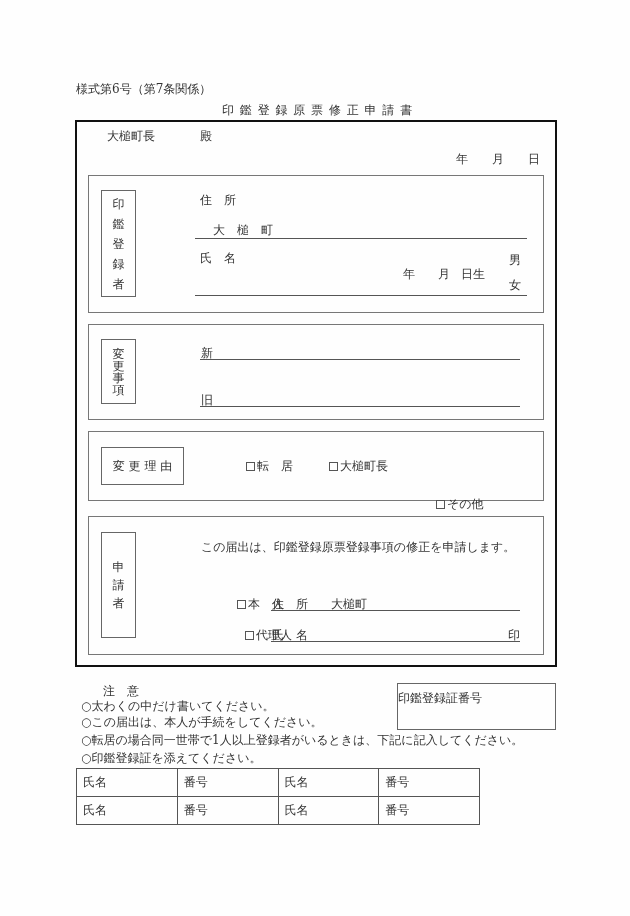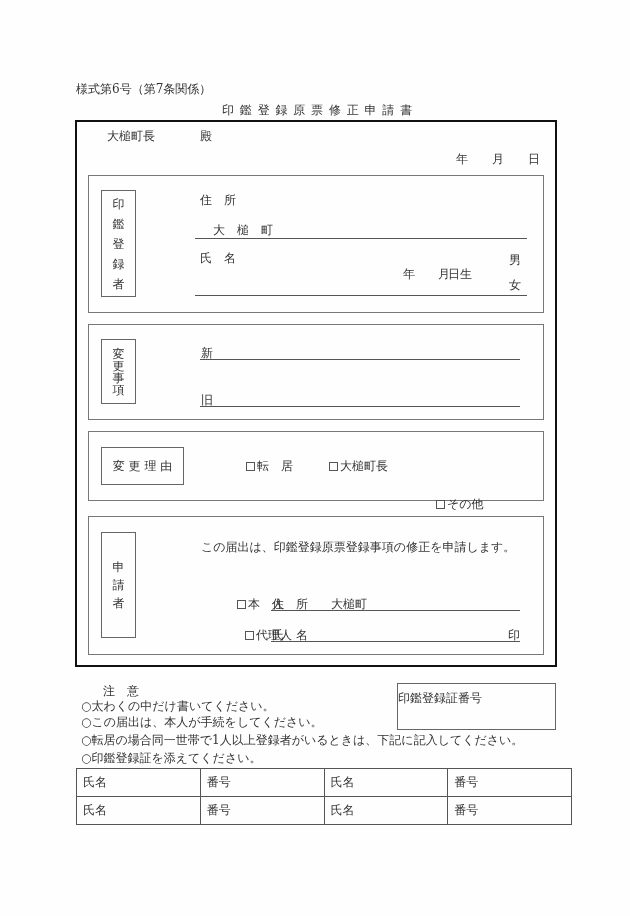--- a/index.html
+++ b/index.html
@@ -10,21 +10,21 @@
     font-size: 12px;
   }
   .abs { position: absolute; white-space: nowrap; line-height: 1; }
   .box { position: absolute; box-sizing: border-box; }
   .outer { border: 2px solid #111; }
   .section { border: 1px solid #777; }
   .label-box { border: 1px solid #666; display: flex; flex-direction: column; align-items: center; justify-content: center; }
   .vchar { display: block; line-height: 1; font-size: 12px; }
   .hline { position: absolute; height: 0; border-top: 1px solid #555; }
   .cb { display: inline-block; width: 9px; height: 9px; border: 1px solid #555; margin-right: 2px; vertical-align: -1px; box-sizing: border-box; }
-  table.regs { position: absolute; left: 76px; top: 768px; width: 496px; border-collapse: collapse; }
+  table.regs { position: absolute; left: 76px; top: 768px; width: 404px; border-collapse: collapse; }
   table.regs td { border: 1px solid #555; height: 27px; padding: 0 0 0 6px; font-size: 12px; width: 114px; vertical-align: middle; }
 </style>
 </head>
 <body>
 
 <div class="abs" style="left:76px; top:83px; font-size:12px;">様式第6号（第7条関係）</div>
 <div class="abs" style="left:222px; top:104px; font-size:12px; letter-spacing:1px;">印 鑑 登 録 原 票 修 正 申 請 書</div>
 
 <div class="box outer" style="left:75px; top:120px; width:482px; height:547px;"></div>
 
@@ -42,21 +42,21 @@
   <span class="vchar" style="margin:4px 0;">登</span>
   <span class="vchar" style="margin:4px 0;">録</span>
   <span class="vchar" style="margin:4px 0;">者</span>
 </div>
 <div class="abs" style="left:200px; top:194px;">住　所</div>
 <div class="abs" style="left:213px; top:224px;">大　槌　町</div>
 <div class="hline" style="left:195px; top:238px; width:332px;"></div>
 <div class="abs" style="left:200px; top:252px;">氏　名</div>
 <div class="abs" style="left:403px; top:268px;">年</div>
 <div class="abs" style="left:438px; top:268px;">月</div>
-<div class="abs" style="left:448px; top:268px;">日生</div>
+<div class="abs" style="left:461px; top:268px;">日生</div>
 <div class="abs" style="left:509px; top:254px;">男</div>
 <div class="abs" style="left:509px; top:279px;">女</div>
 <div class="hline" style="left:195px; top:295px; width:332px;"></div>
 
 <div class="box section" style="left:88px; top:324px; width:456px; height:96px;"></div>
 <div class="box label-box" style="left:101px; top:339px; width:35px; height:65px;">
   <span class="vchar">変</span>
   <span class="vchar">更</span>
   <span class="vchar">事</span>
   <span class="vchar">項</span>

